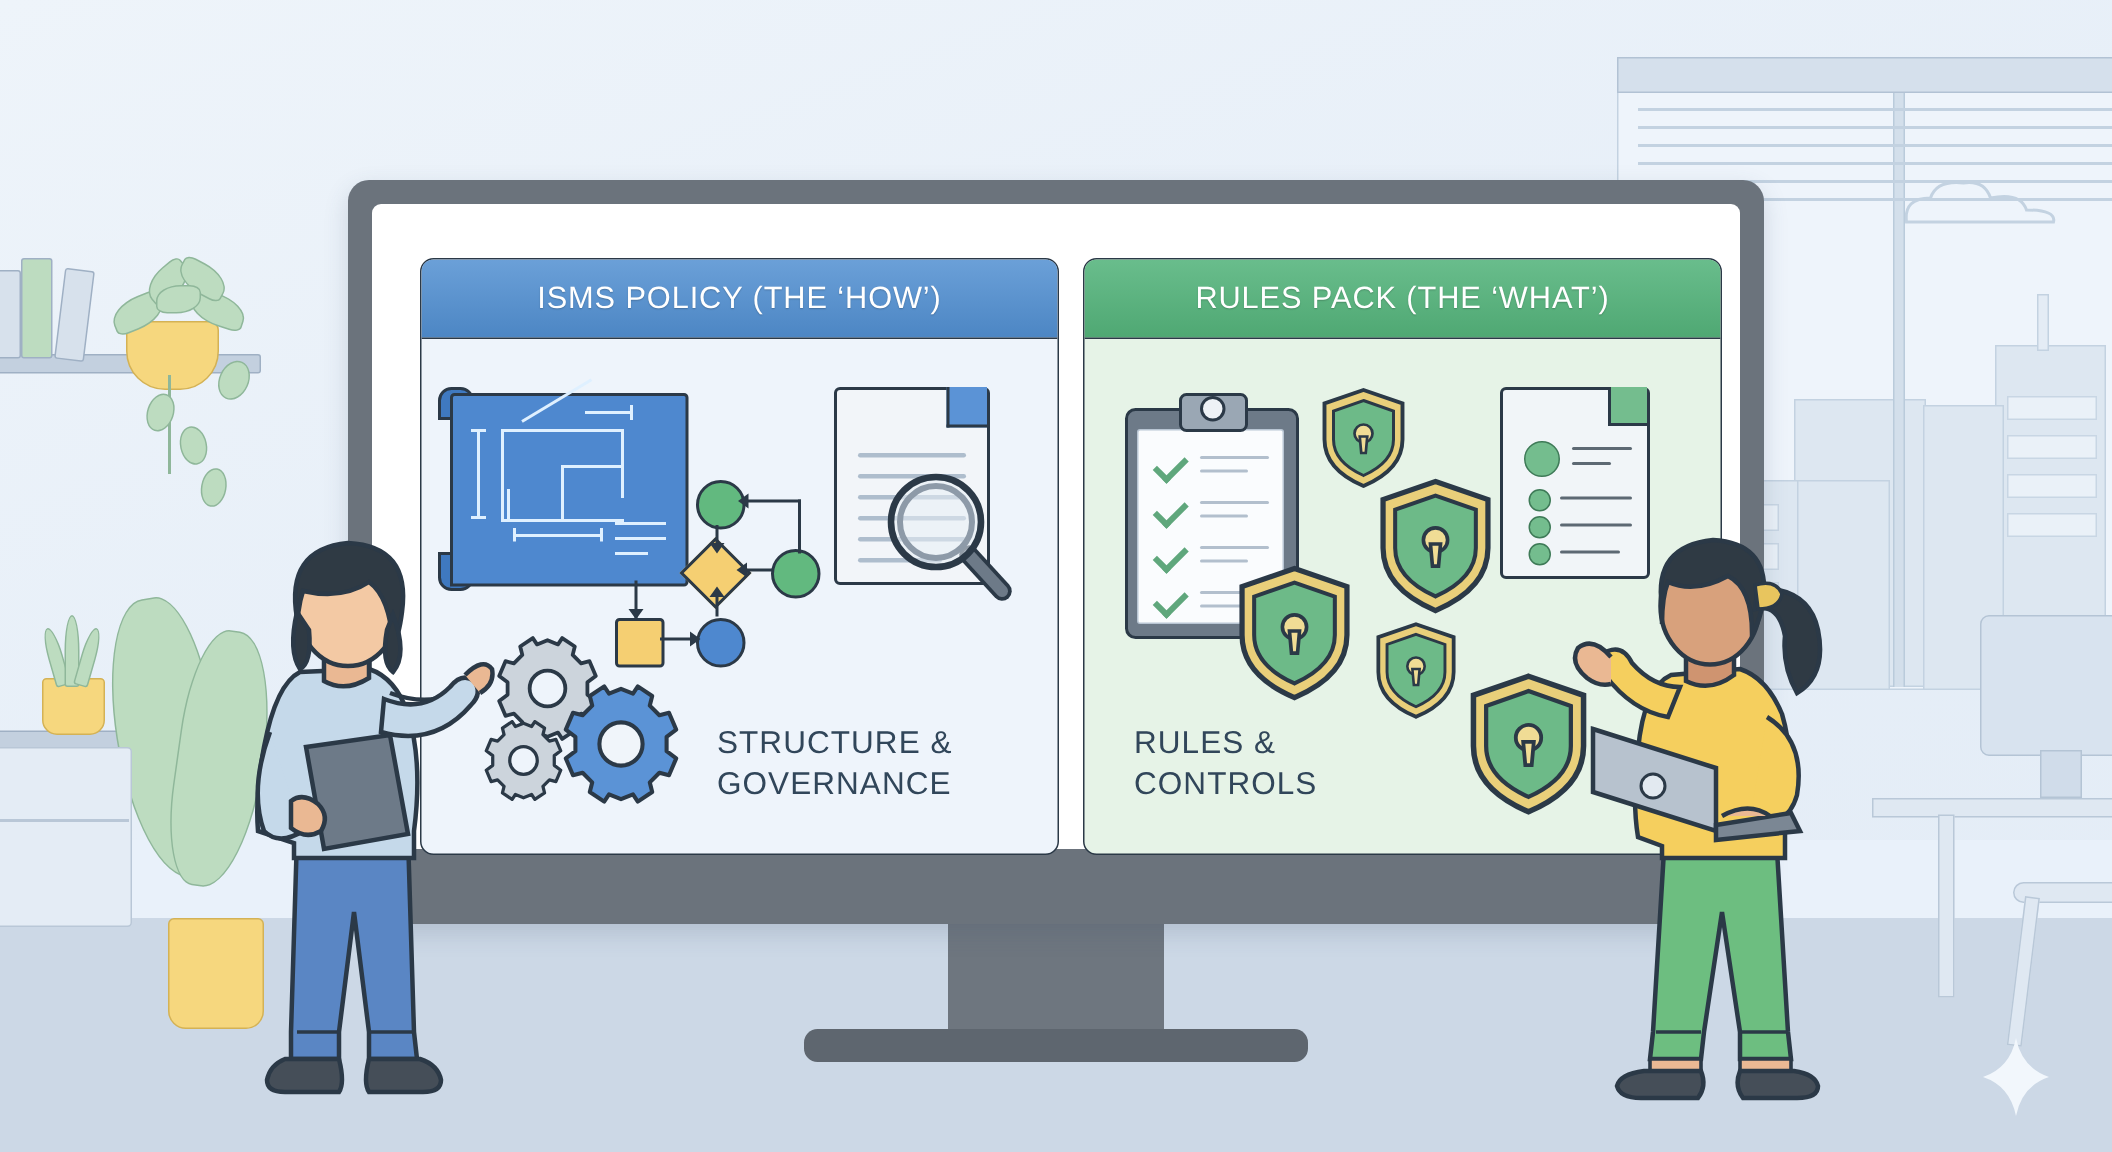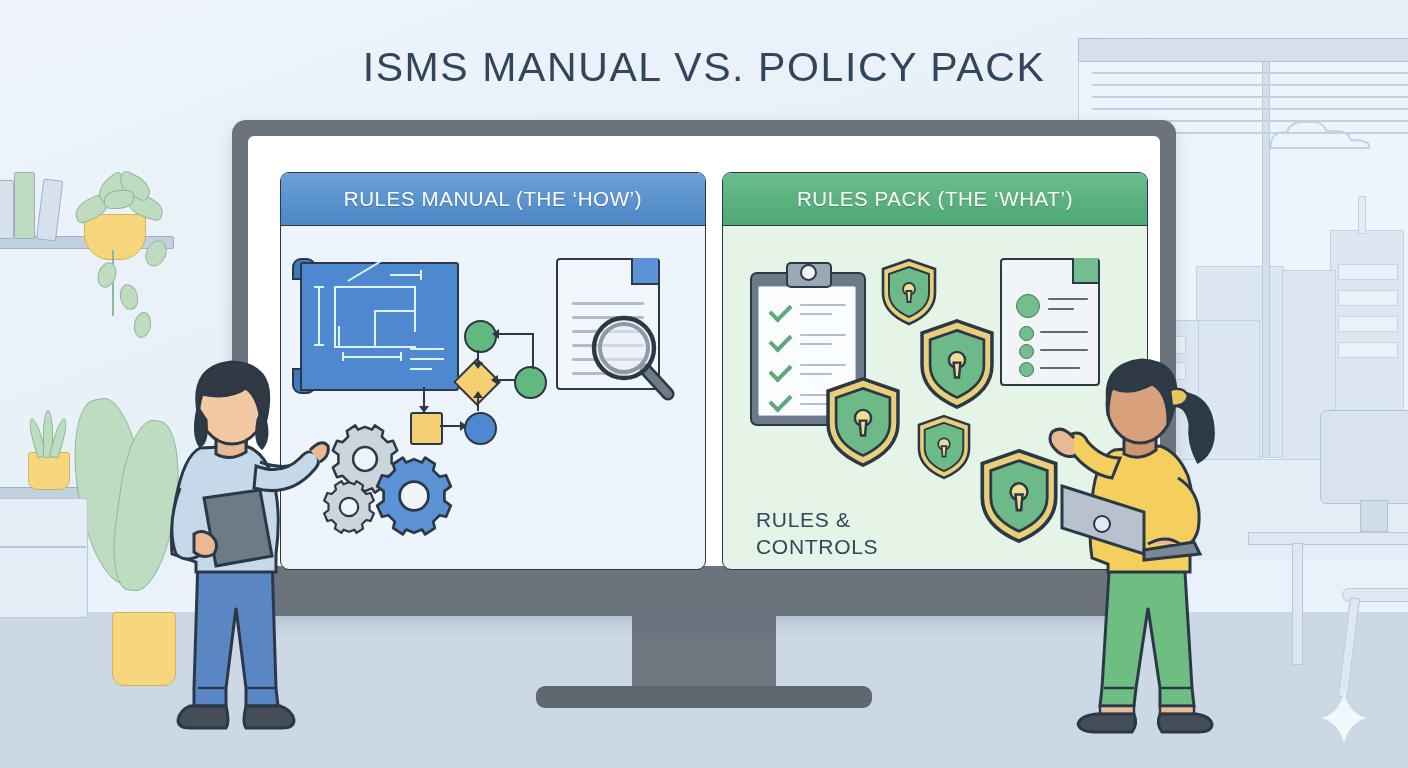--- a/index.html
+++ b/index.html
@@ -64,21 +64,21 @@
     border:1.6px solid #2b3947;}
   #panel-left{left:280px;background:#eef4fb;}
   #panel-right{left:722px;background:#e6f3e7;}
   .panel-head{height:52px;display:flex;align-items:center;justify-content:center;
     font-size:20.5px;letter-spacing:.6px;color:#ffffff;border-bottom:1.6px solid #2b3947;
     text-shadow:0 1px 1px rgba(0,0,0,.22);}
   #head-left{background:linear-gradient(180deg,#6ba0d8 0%,#4c86c4 100%);}
   #head-right{background:linear-gradient(180deg,#69bd8c 0%,#4fa873 100%);}
   .caption{position:absolute;font-size:21px;line-height:27px;color:#31465a;letter-spacing:.7px;}
   #cap-left{left:478px;top:482px;}
-  #cap-right{left:756px;top:482px;margin-top:24px;}
+  #cap-right{left:756px;top:482px;}
 
   
   #blueprint{left:300px;top:262px;width:155px;height:125px;background:#4e88cf;
     border:2px solid #2b3947;border-radius:3px 3px 3px 0;}
   .bp-line{position:absolute;background:#dff0ff;}
   #bp-roll-t{left:292px;top:258px;width:20px;height:18px;border:2px solid #2b3947;border-radius:9px 9px 0 0;background:#3f79c0;}
   #bp-roll-b{left:292px;top:368px;width:20px;height:22px;border:2px solid #2b3947;border-radius:0 0 9px 9px;background:#3f79c0;}
 
   .node{position:absolute;border:2px solid #2b3947;}
   .node.circle{border-radius:50%;}
@@ -184,29 +184,28 @@
   <div class="abs" id="monitor2"></div>
   <div class="abs" id="monstand"></div>
   <div class="abs" id="desktop"></div>
   <div class="abs" id="deskleg"></div>
   <div class="abs" id="chairseat"></div>
   <div class="abs" id="chairleg"></div>
   <svg class="abs" id="sparkle" viewBox="0 0 44 52">
     <path d="M22 0 Q26 20 44 26 Q26 32 22 52 Q18 32 0 26 Q18 20 22 0 Z" fill="#f2f7fc"></path>
   </svg>
 
-  <div class="abs" id="title">ISMS MANUAL VS. POLICY PACK</div>
 
   <div class="abs" id="neck"></div>
   <div class="abs" id="base"></div>
   <div class="abs" id="monitor"></div>
   <div class="abs" id="bezel-inner"></div>
 
   <div class="panel" id="panel-left">
-    <div class="panel-head" id="head-left">RULES MANUAL (THE ‘HOW’)</div>
+    <div class="panel-head" id="head-left">ISMS POLICY (THE ‘HOW’)</div>
   </div>
 
   <div class="abs" id="bp-roll-t"></div>
   <div class="abs" id="bp-roll-b"></div>
   <div class="abs" id="blueprint">
     <div class="bp-line" style="left:16px;top:22px;width:2px;height:60px;"></div>
     <div class="bp-line" style="left:12px;top:22px;width:10px;height:2px;"></div>
     <div class="bp-line" style="left:12px;top:80px;width:10px;height:2px;"></div>
     <div class="bp-line" style="left:32px;top:22px;width:82px;height:2px;"></div>
     <div class="bp-line" style="left:32px;top:22px;width:2px;height:62px;"></div>
@@ -332,20 +331,24 @@
     <div class="rl" style="left:46px;top:48px;width:26px;"></div>
     <div class="dot" style="left:17px;top:66px;width:13px;height:13px;"></div>
     <div class="rl" style="left:38px;top:71px;width:48px;"></div>
     <div class="dot" style="left:17px;top:84px;width:13px;height:13px;"></div>
     <div class="rl" style="left:38px;top:89px;width:48px;"></div>
     <div class="dot" style="left:17px;top:102px;width:13px;height:13px;"></div>
     <div class="rl" style="left:38px;top:107px;width:40px;"></div>
   </div>
   <div class="abs" id="doc-right-fold"></div>
 
+  <div class="abs caption" id="cap-left">
+    <div>STRUCTURE &amp;</div>
+    <div>GOVERNANCE</div>
+  </div>
   <div class="abs caption" id="cap-right">
     <div>RULES &amp;</div>
     <div>CONTROLS</div>
   </div>
 
   <svg class="fig" style="left:150px;top:358px;width:180px;height:380px;" viewBox="0 0 180 380">
 
     <path d="M48 200 L44 330 L44 348 L76 348 L76 330 L86 250 L96 330 L96 348 L128 348 L126 330 L122 200 Z" fill="#5a86c4" stroke="#2b3947" stroke-width="3"></path>
     <path d="M48 330 L76 330" stroke="#2b3947" stroke-width="2.4" fill="none"></path>
     <path d="M96 330 L126 330" stroke="#2b3947" stroke-width="2.4" fill="none"></path>

